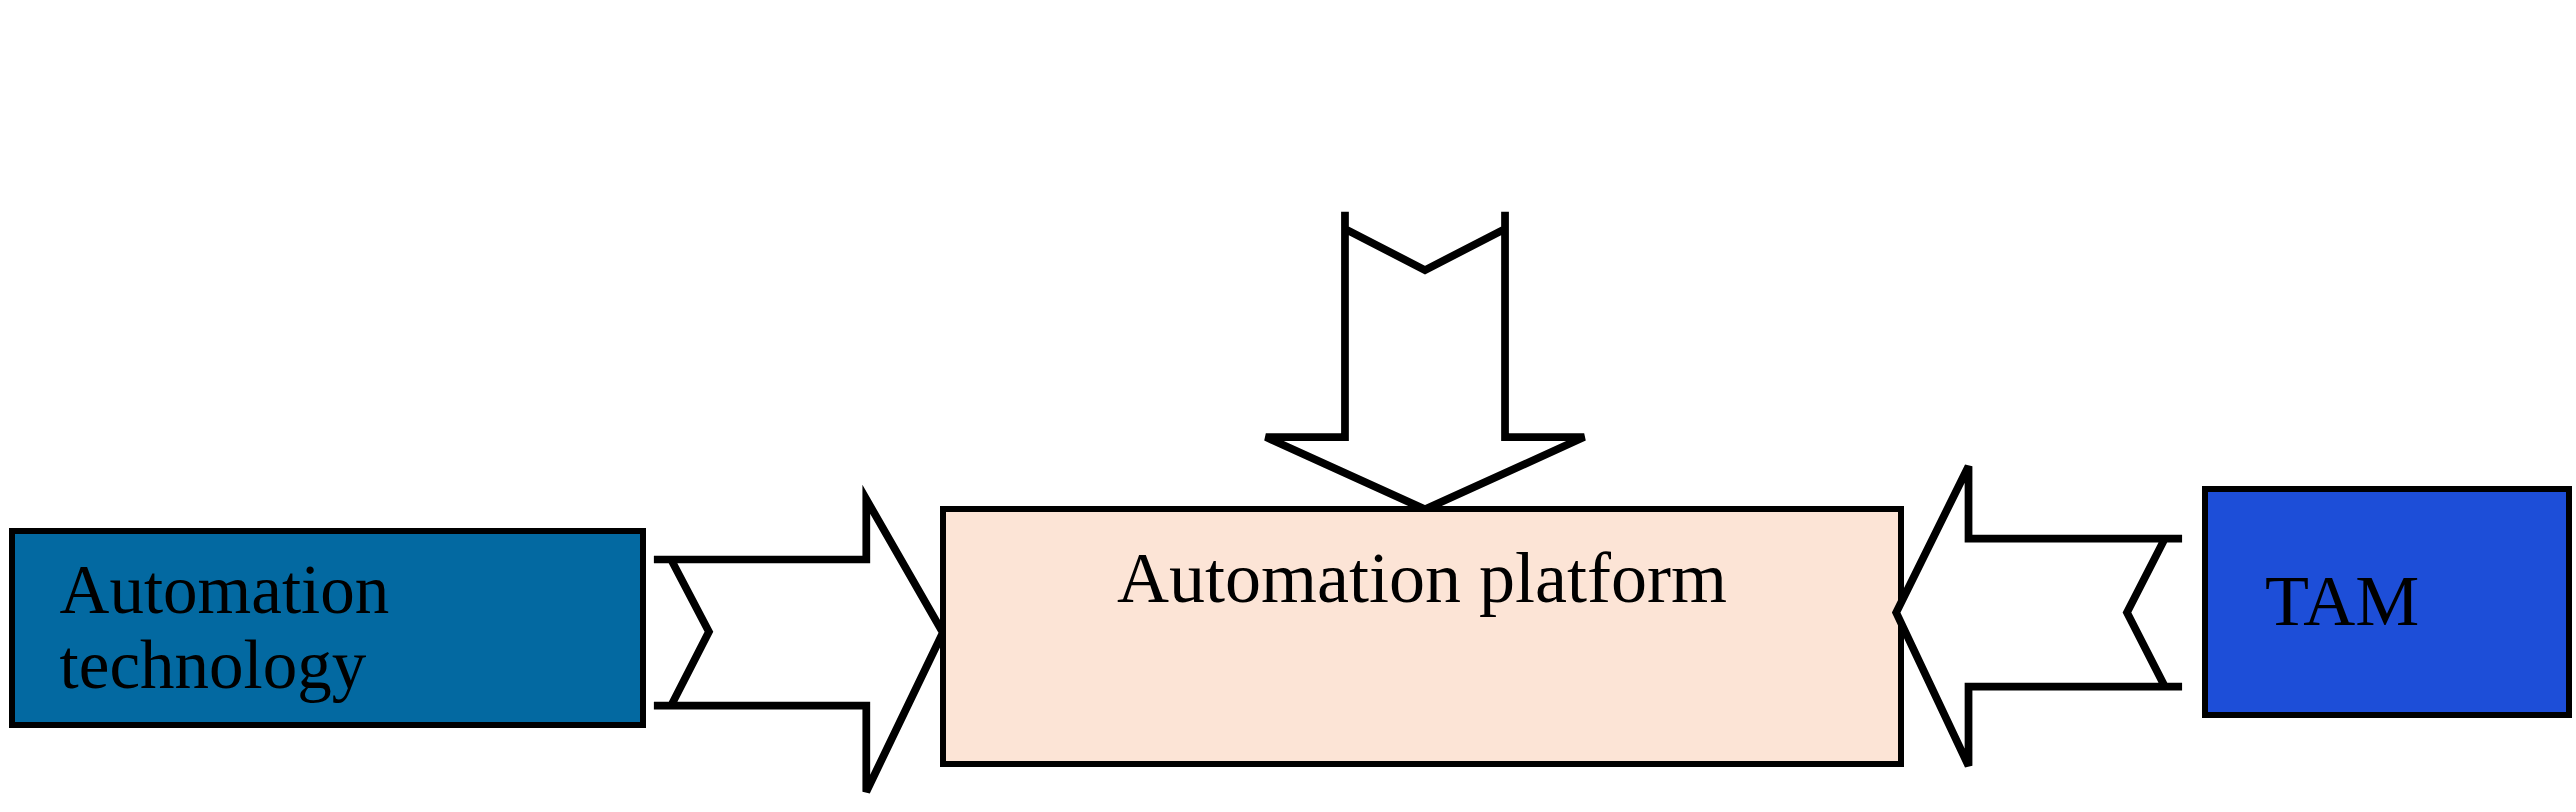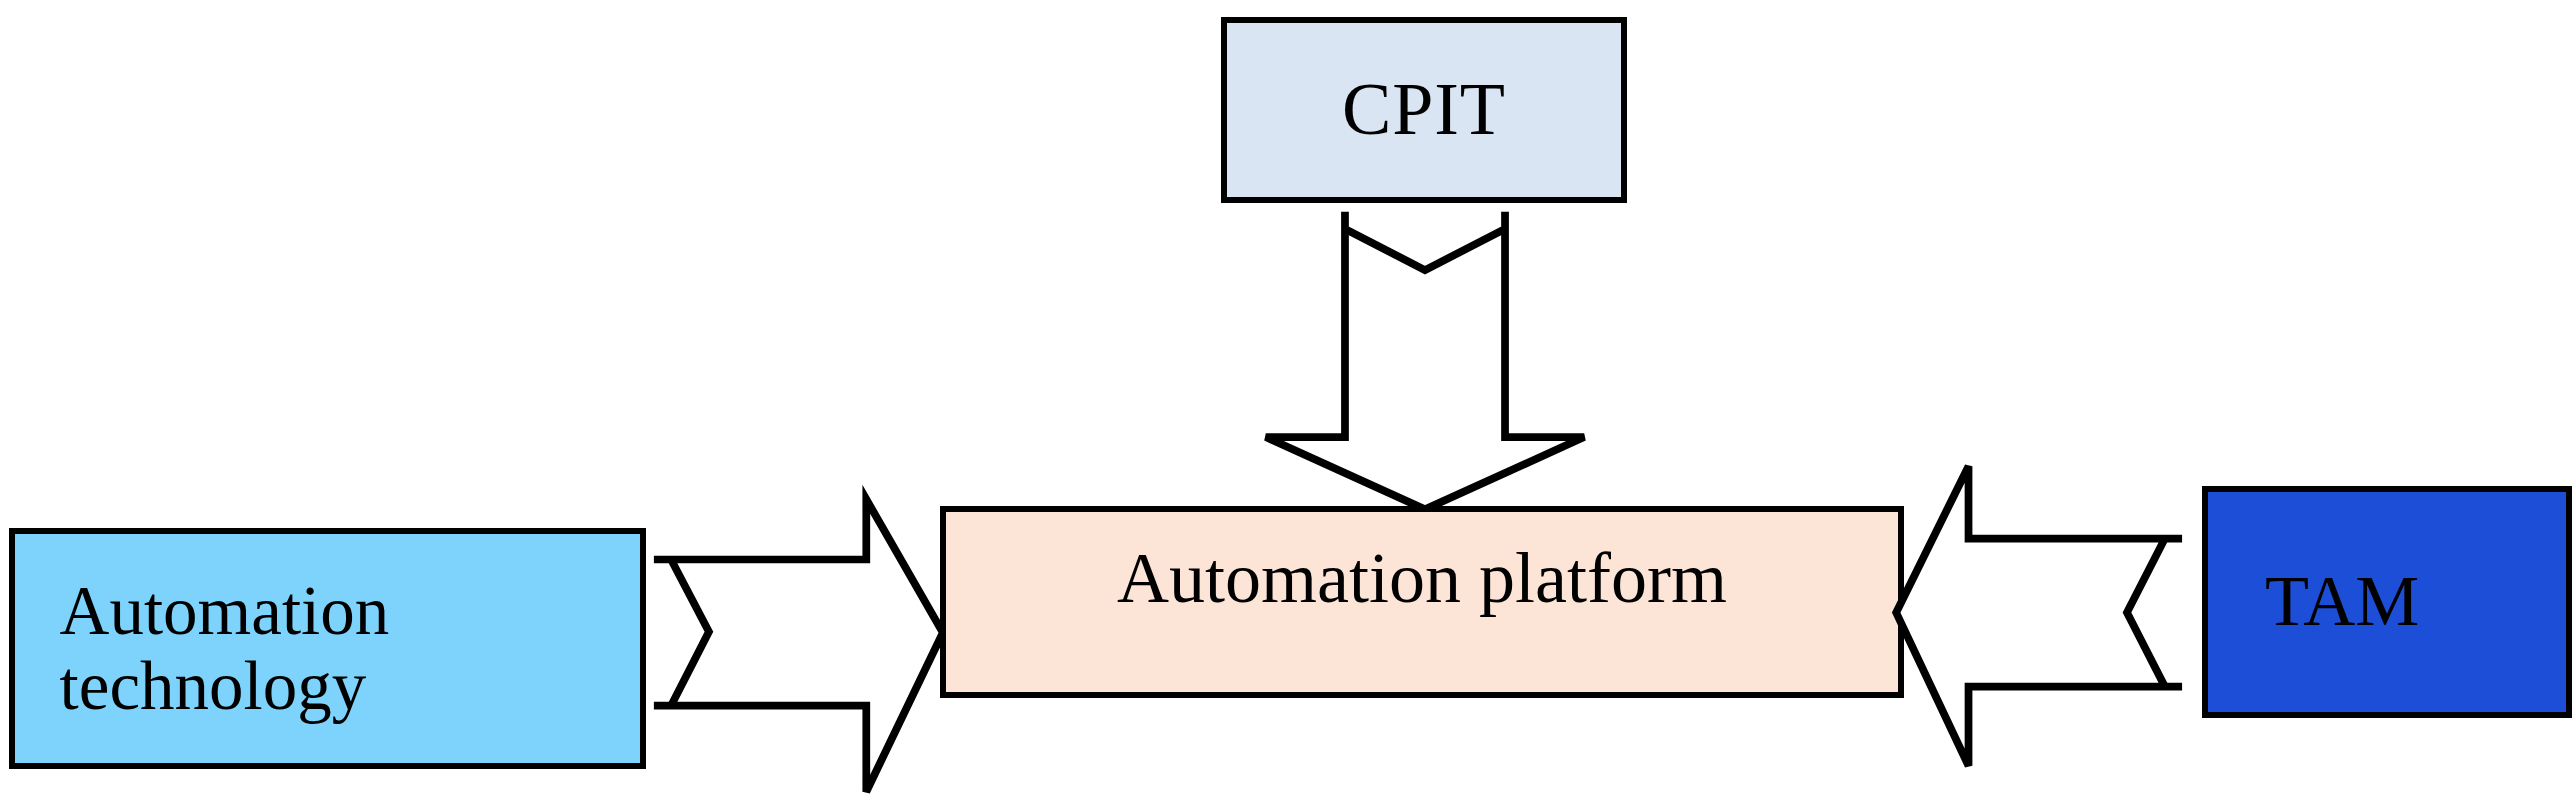--- a/index.html
+++ b/index.html
@@ -44,36 +44,36 @@
     text-align: center;
     font-size: 74px;
     letter-spacing: 0.9px;
   }
 
   
   #node-automation-technology {
     left: 8.6px;
     top: 528px;
     width: 637px;
-    height: 241px;
-    background: #7dd3fc;
+    height: 200px;
+    background: #0369a1;
     align-items: center;
   }
   #node-automation-technology .label {
     text-align: left;
     padding-left: 45px;
     font-size: 69px;
   }
 
   
   #node-automation-platform {
     left: 940px;
     top: 506px;
     width: 964px;
-    height: 192px;
+    height: 261px;
     background: #fce4d6;
     align-items: flex-start;
   }
   #node-automation-platform .label {
     text-align: center;
     font-size: 72px;
     padding-top: 27.6px;
   }
 
   
@@ -105,23 +105,20 @@
 
   #arrow-cpit-down   { left: 1240px; top: 203px; width: 370px; height: 315px; }
   #arrow-tech-right  { left: 647px;  top: 492px; width: 301px; height: 307px; }
   #arrow-tam-left    { left: 1891px; top: 461px; width: 298px; height: 310px; }
 </style>
 </head>
 <body>
 
 <div id="canvas">
 
-  <div class="node" id="node-cpit">
-    <span class="label">CPIT</span>
-  </div>
 
   <svg class="arrow-svg" id="arrow-cpit-down" viewBox="0 0 430 366">
     <path class="arrow-path" d="M 122 10
              L 122 30
              L 215 78
              L 308 30
              L 308 10
              L 308 272
              L 400 272
              L 215 356

